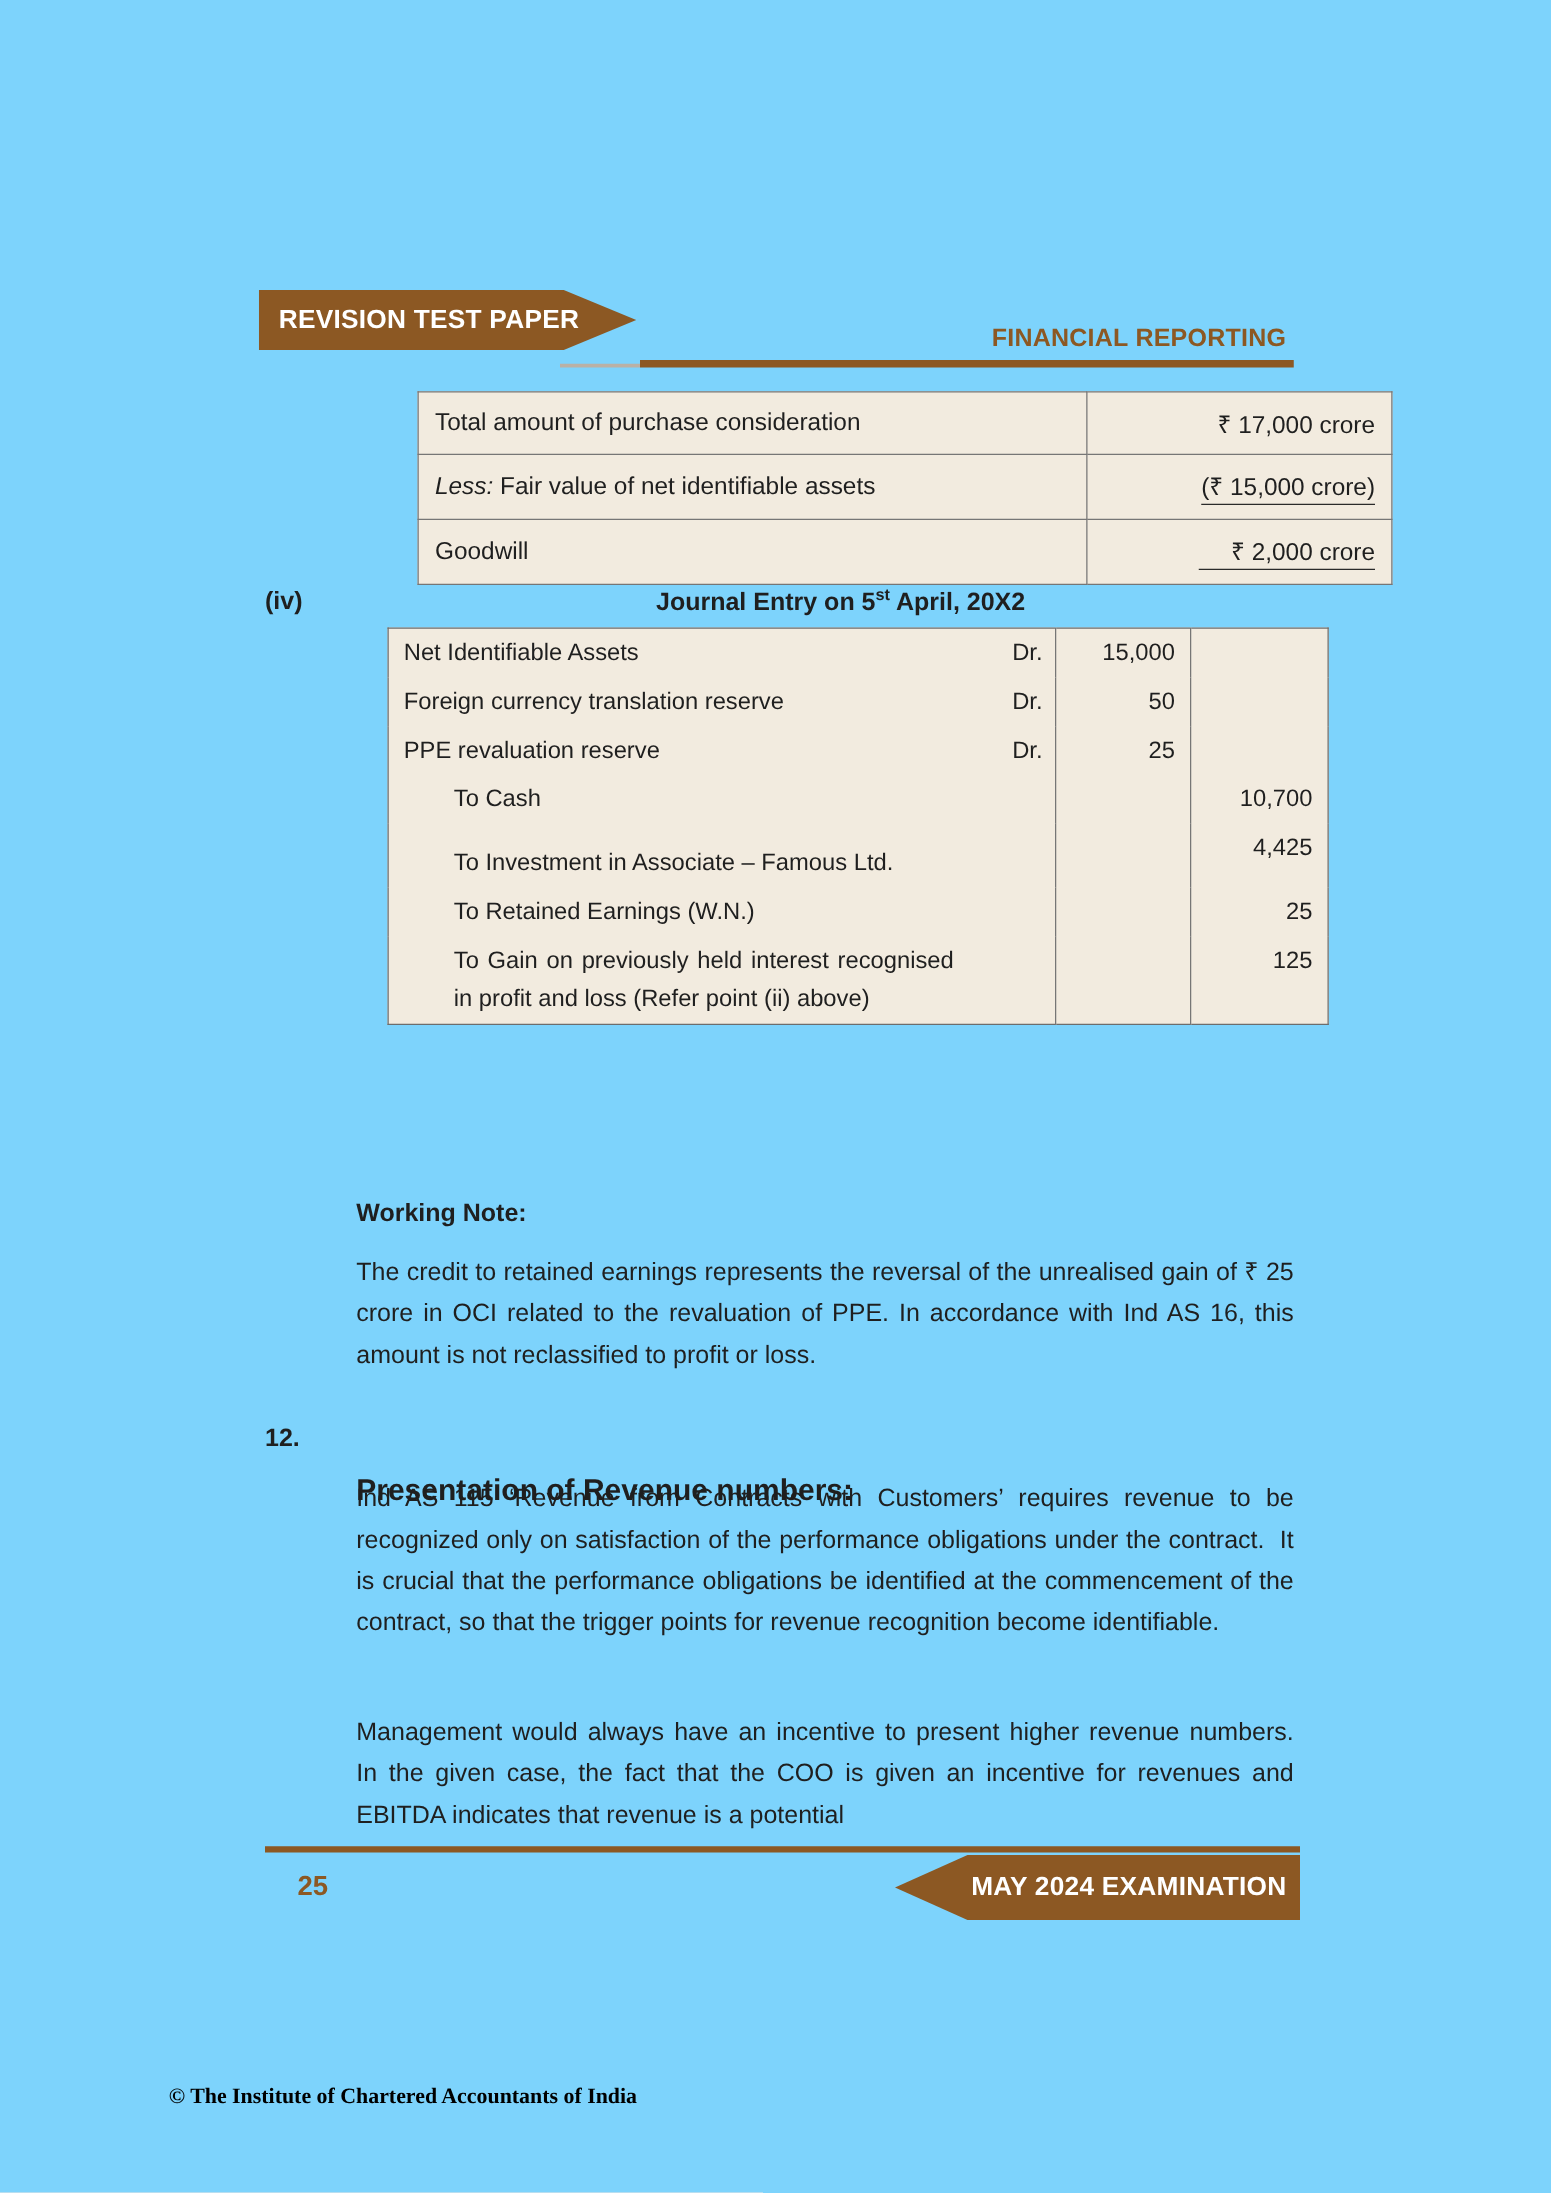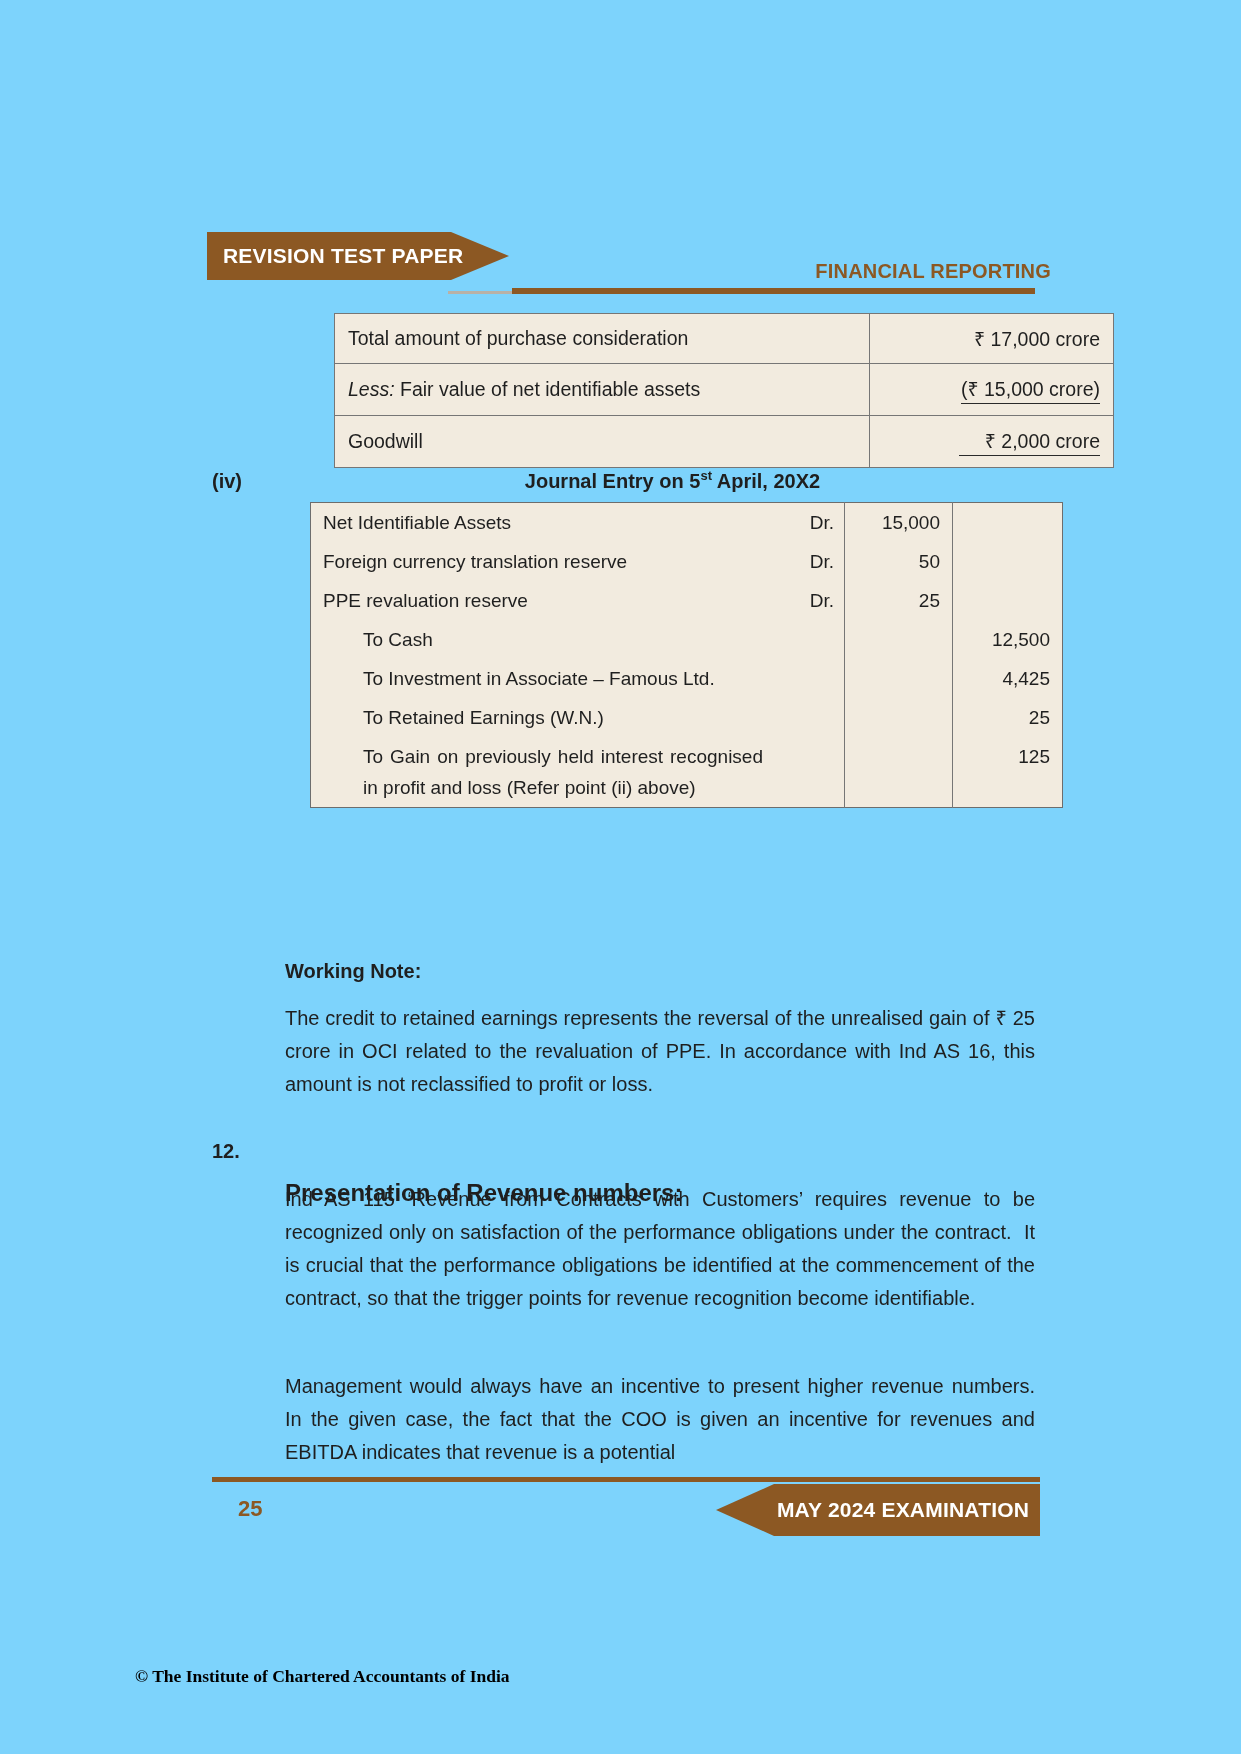--- a/index.html
+++ b/index.html
@@ -16,21 +16,21 @@
   .ribbon{
     position:absolute;left:207px;top:232px;
     width:302px;height:48px;
     background:#8C5823;
     clip-path:polygon(0 0, calc(100% - 58px) 0, 100% 50%, calc(100% - 58px) 100%, 0 100%);
     color:#ffffff;font-weight:bold;font-size:21px;line-height:48px;
     padding-left:16px;box-sizing:border-box;
     letter-spacing:0.2px;
   }
   .subject{
-    position:absolute;top:260px;right:190px;
+    position:absolute;top:260px;right:212px;
     color:#8C5823;font-weight:bold;font-size:20px;
     letter-spacing:0.2px;
   }
   .rule-gray{position:absolute;left:448px;top:291px;width:64px;height:3px;background:#b9b1a6;}
   .rule-brown{position:absolute;left:512px;top:288px;width:523px;height:6px;background:#8C5823;}
 
   
   .gw-table{
     position:absolute;left:310px;top:313px;width:725px;
     border-collapse:collapse;background:#F2EBDF;
@@ -64,21 +64,21 @@
   }
   .amt-head{text-align:right;font-weight:bold;padding-right:10px;}
   .jr-table td{vertical-align:top;padding:4px 0;}
   td.c1{width:533px;border-right:1.6px solid #767676;}
   td.c2{width:95px;border-right:1.6px solid #767676;text-align:right;padding-right:12px;}
   td.c3{width:97px;text-align:right;padding-right:12px;}
   .pl{display:flex;justify-content:space-between;padding-left:12px;}
   .pl .dr{margin-right:10px;}
   .ind{padding-left:52px;}
   .narrow{width:400px;text-align:justify;}
-  .hang{padding-left:90px;text-indent:-38px;box-sizing:content-box;}
+  .hang{padding-left:90px;text-indent:-38px;box-sizing:content-box;margin-top:12px;}
 
   
   .wn-head{position:absolute;left:285px;top:960px;font-weight:bold;font-size:20px;}
   .para{
     position:absolute;left:285px;width:750px;
     font-size:20px;line-height:33px;text-align:justify;white-space:pre-wrap;
   }
   .wn-para{top:1002px;}
   .s12-num{position:absolute;left:212px;top:1140px;font-weight:bold;font-size:20px;}
   .s12-head{position:absolute;left:285px;top:1179px;font-weight:bold;font-size:24px;}
@@ -165,21 +165,21 @@
             </div>
           </td>
       <td class="c2">25</td>
       <td class="c3"></td>
     </tr>
     <tr>
       <td class="c1">
             <div class="ind">To Cash</div>
           </td>
       <td class="c2"></td>
-      <td class="c3">12,500</td>
+      <td class="c3">10,700</td>
     </tr>
     <tr>
       <td class="c1">
             <div class="ind narrow hang">To Investment in Associate – Famous Ltd.</div>
           </td>
       <td class="c2"></td>
       <td class="c3">4,425</td>
     </tr>
     <tr>
       <td class="c1">

